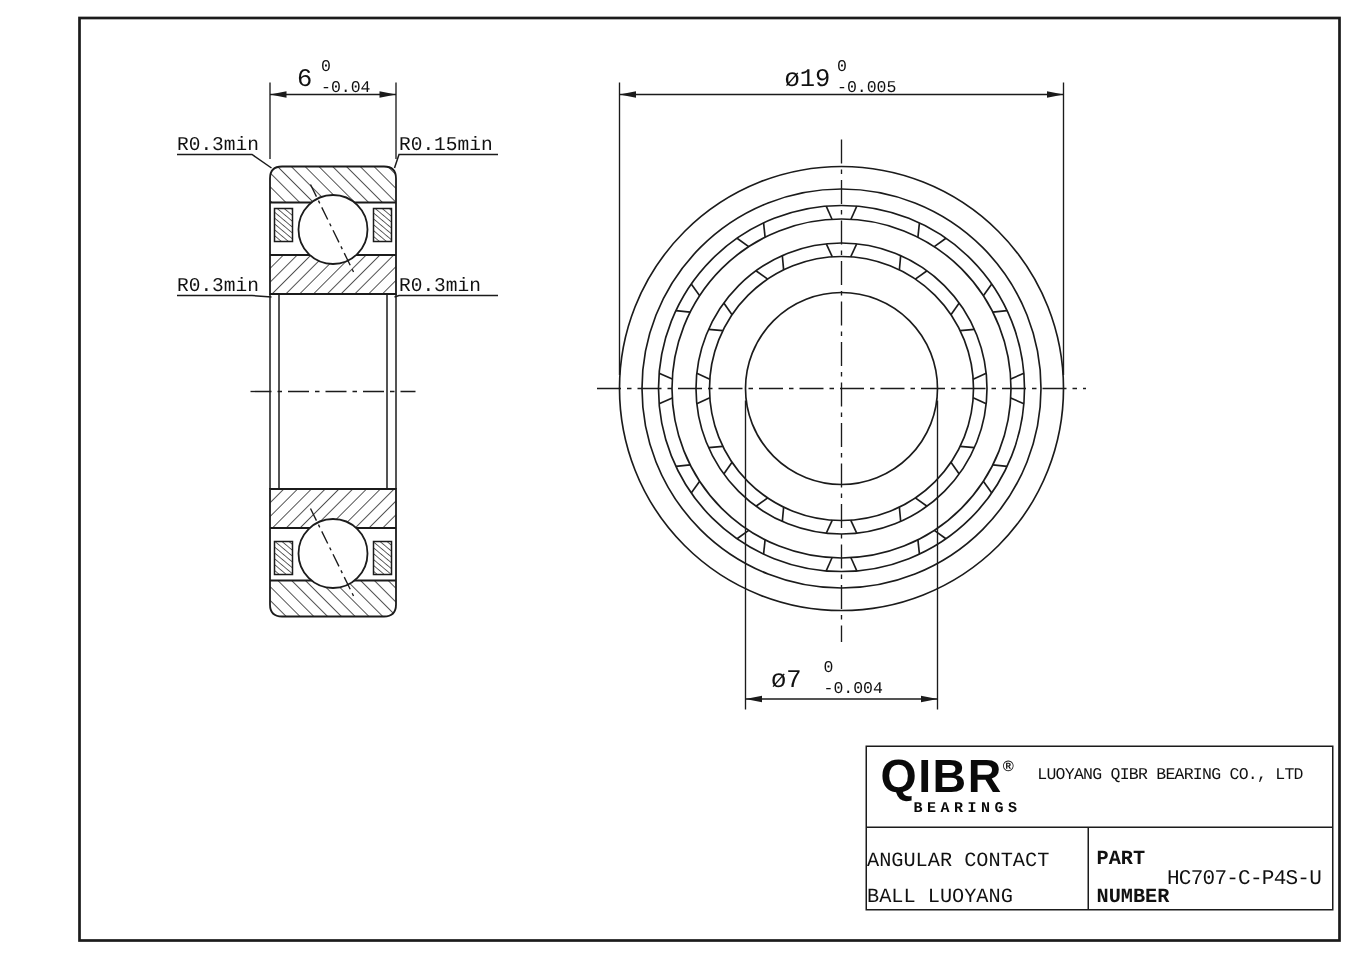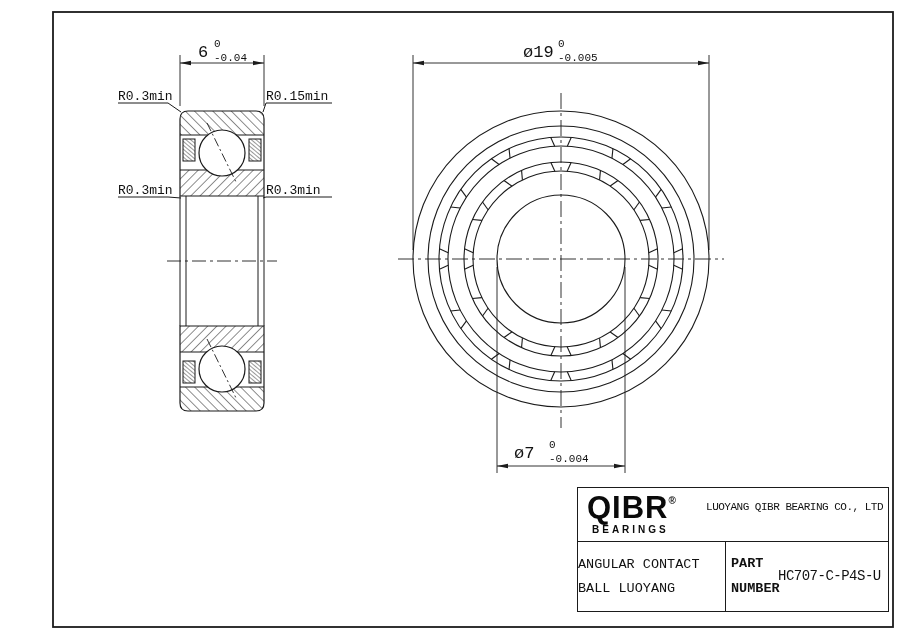--- a/index.html
+++ b/index.html
@@ -4,32 +4,32 @@
 <style>
   html,body{margin:0;padding:0;background:#e8e8e8;}
   .page{position:relative;width:900px;height:636px;background:#ffffff;overflow:hidden;
         font-family:"Liberation Mono","DejaVu Sans Mono",monospace;color:#111;}
   svg{position:absolute;left:0;top:0;}
   svg text{font-family:"Liberation Mono","DejaVu Sans Mono",monospace;fill:#111;}
   .dim-main{font-size:17px;}
   .dim-tol{font-size:11px;}
   .r-label{font-size:13px;}
   
-  .titleblock{position:absolute;left:577px;top:487px;width:312px;height:125px;
+  .titleblock{position:absolute;left:577px;top:497px;width:312px;height:110px;
               border:1.5px solid #1b1b1b;box-sizing:border-box;}
   .tb-hdiv{position:absolute;left:0;right:0;top:52.5px;border-top:1.5px solid #1b1b1b;}
   .tb-vdiv{position:absolute;left:146.5px;top:54px;bottom:0;border-left:1.5px solid #1b1b1b;}
   .logo{position:absolute;left:9px;top:4px;line-height:1;}
   .logo-main{font-family:"Liberation Sans","DejaVu Sans",sans-serif;font-weight:900;
              font-size:31px;letter-spacing:1px;color:#0a0a0a;}
   .logo-reg{font-family:"Liberation Sans","DejaVu Sans",sans-serif;font-size:10px;
             font-weight:700;vertical-align:14px;letter-spacing:0;}
-  .logo-sub{font-family:Liberation Sans, sans-serif;font-weight:700;
-            font-size:10px;letter-spacing:3px;margin-top:2px;margin-left:5px;color:#0a0a0a;}
-  .company{position:absolute;right:5px;top:9px;width:206px;text-align:right;
+  .logo-sub{font-family:Liberation Mono, monospace;font-weight:700;
+            font-size:10px;letter-spacing:3px;margin-top:2px;margin-left:22px;color:#0a0a0a;}
+  .company{position:absolute;right:5px;top:9px;width:206px;text-align:center;
            font-size:11px;letter-spacing:-0.5px;line-height:20px;white-space:nowrap;font-family:Liberation Mono, monospace;}
   .product{position:absolute;left:0;top:54px;width:147px;height:71px;text-align:left;
            font-size:13.5px;line-height:24px;padding-top:11px;box-sizing:border-box;}
   .part-label{position:absolute;left:153px;top:63px;font-size:13.5px;line-height:25px;font-weight:bold;}
   .part-number{position:absolute;left:200px;top:80px;font-size:14px;letter-spacing:-0.5px;
                white-space:nowrap;}
 </style>
 </head>
 <body>
 

